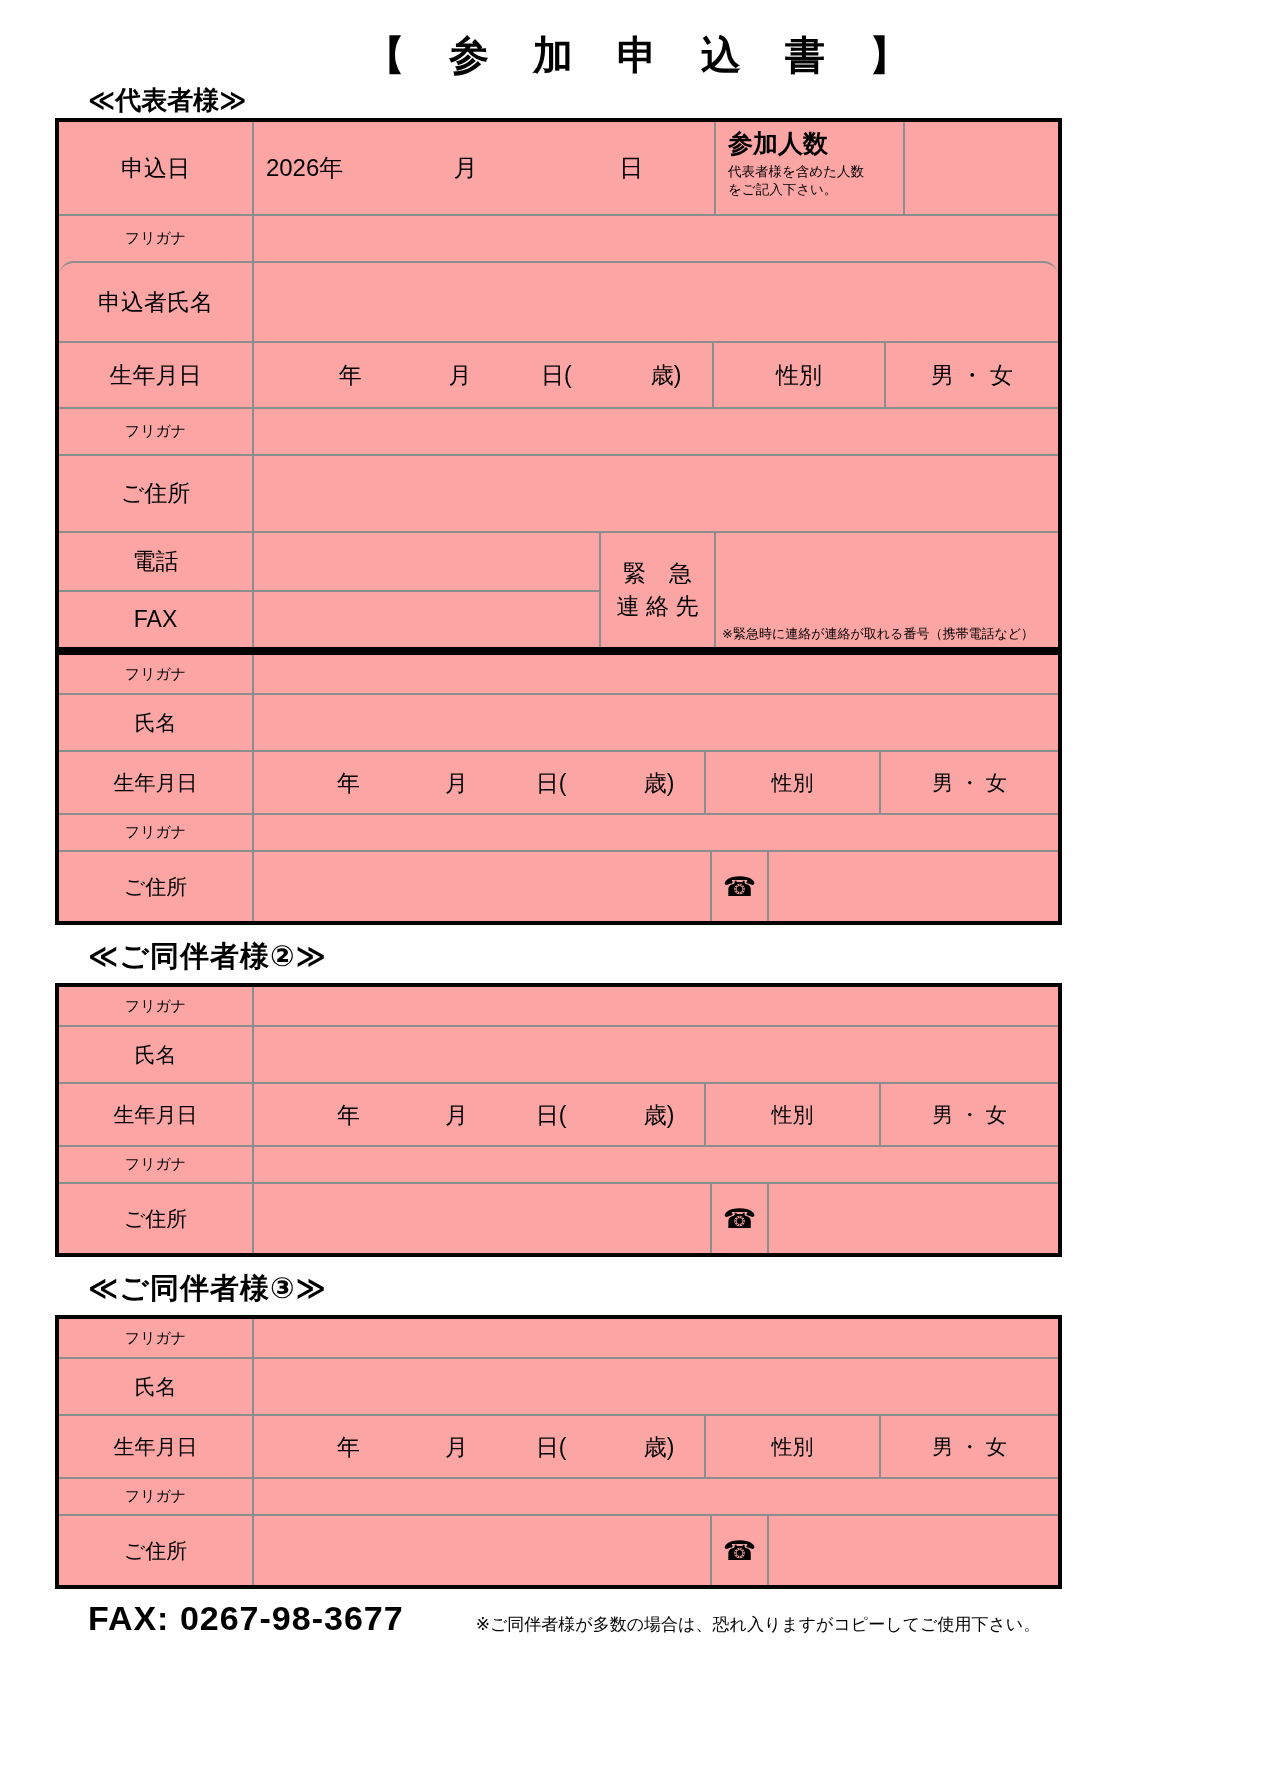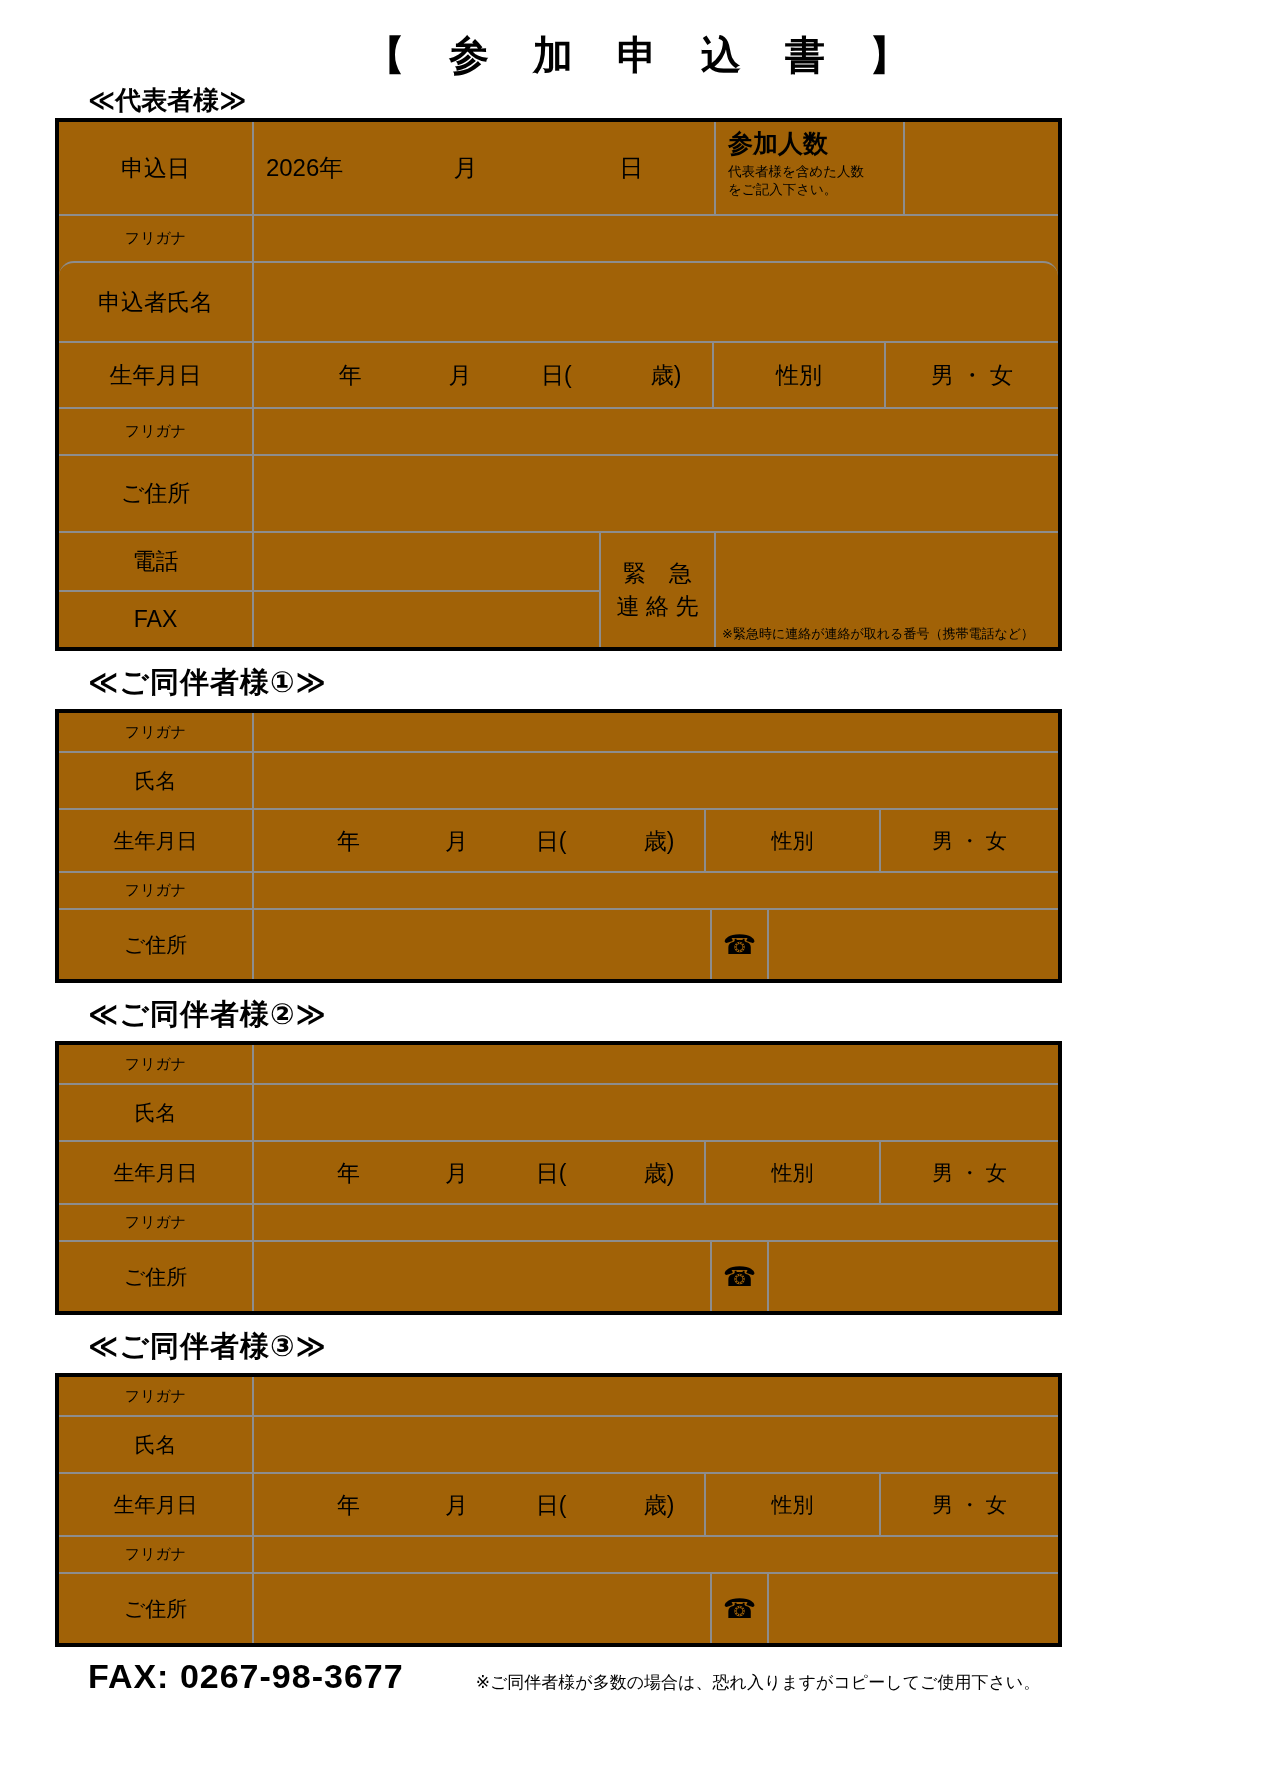--- a/index.html
+++ b/index.html
@@ -12,21 +12,21 @@
   .title {
     margin-top:31px; text-align:center; font-size:40px; font-weight:bold;
     letter-spacing:2px; line-height:1.2;
   }
   .subtitle-row {
     margin:4px 0 0 88px; font-size:24px; font-weight:bold; display:flex; align-items:baseline;
   }
   .rep-label { font-size:26px; margin-right:34px; }
   
   .tbl {
-    margin-left:55px; width:1007px; border:4px solid #000; background:#a16207;
+    margin-left:55px; width:1007px; border:4px solid #000; background:#fca5a5;
   }
   .row { display:flex; border-top:2px solid #8d8d8d; }
   .row:first-child { border-top:none; }
   .cell { border-left:2px solid #8d8d8d; position:relative; }
   .row .cell:first-child { border-left:none; }
   .lab { display:flex; align-items:center; justify-content:center; text-align:center; }
   .lab-lg { font-size:23px; }
   .lab-md { font-size:21px; }
   .furi { font-size:15px; }
   .w-label { width:193px; flex:0 0 193px; }
@@ -156,21 +156,20 @@
         <span>連 絡 先</span>
       </div>
       <div class="cell grow emerg-right">
         <span class="emerg-note">※緊急時に連絡が連絡が取れる番号（携帯電話など）</span>
       </div>
     </div>
 
 
   </div>
 
-  <div class="section-header">≪ご同伴者様①≫</div>
   <div class="tbl">
     <div class="row ch-furi1">
       <div class="cell w-label lab furi">フリガナ</div>
       <div class="cell grow"></div>
     </div>
     <div class="row ch-name">
       <div class="cell w-label lab lab-md">氏名</div>
       <div class="cell grow"></div>
     </div>
     <div class="row ch-birth">

